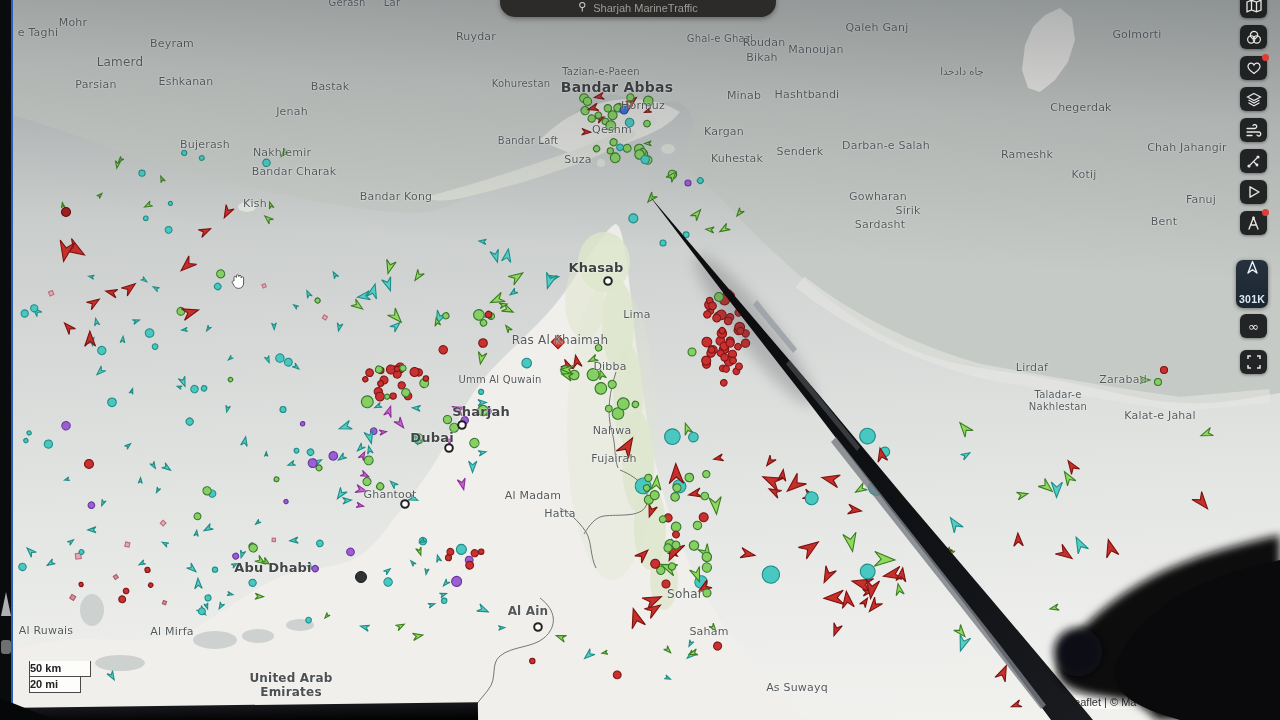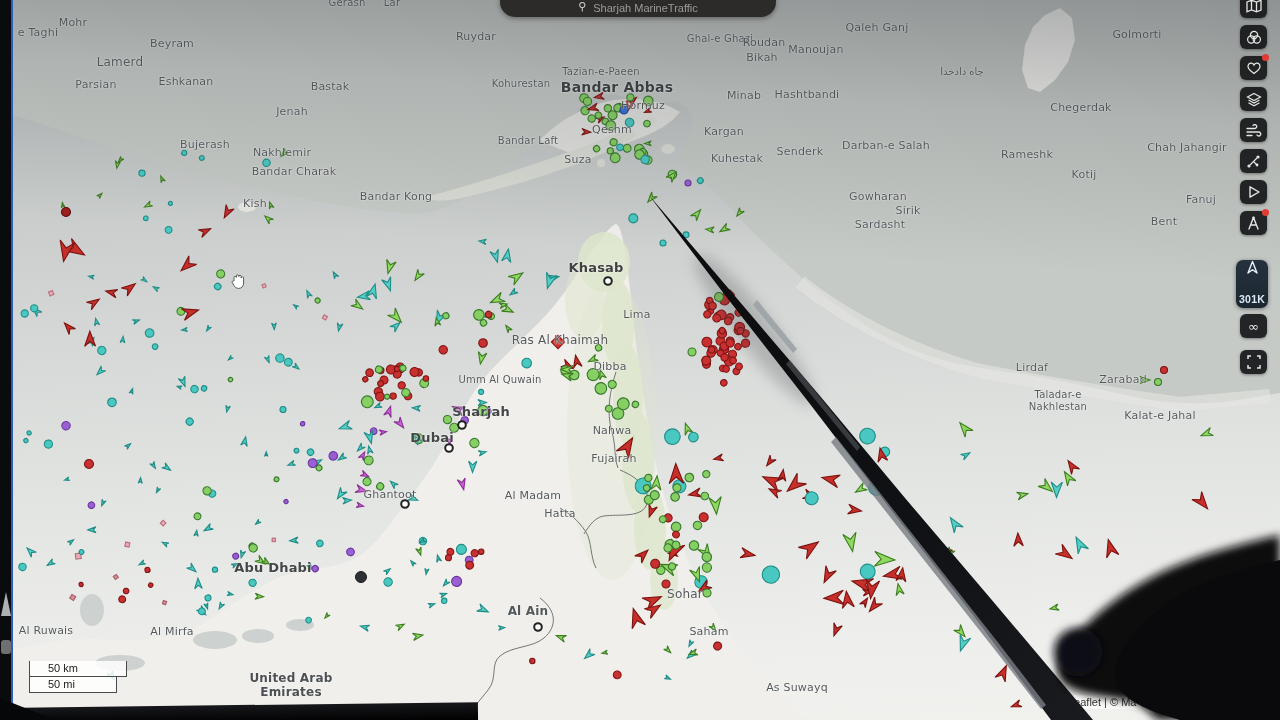--- a/index.html
+++ b/index.html
@@ -30,21 +30,21 @@
   .sbtn svg{display:block;}
   .badge{position:absolute;right:-2px;top:-2px;width:7px;height:7px;border-radius:50%;background:#e03c31;}
   #vesselpill{position:absolute;left:1236px;top:260px;width:32px;height:48px;border-radius:7px;
     background:linear-gradient(180deg,#25313d,#1b2630);box-shadow:0 1px 4px rgba(0,0,0,.45);
     display:flex;flex-direction:column;align-items:center;gap:18px;}
   #vesselpill .cnt{color:#dce9f6;font-size:10.5px;font-weight:bold;letter-spacing:.2px;}
   #btn-tracks{top:314px;} #btn-full{top:350px;}
   #btn-tracks span{color:#e8e8e6;font-size:13px;font-family:"DejaVu Sans",sans-serif;line-height:1;}
   #scalebar{position:absolute;left:29px;top:661px;font-size:11px;color:#222;}
   #scalebar .srow{background:rgba(255,255,255,.85);border:1.5px solid #4a4a4a;border-top:none;
-    padding:0 18px;height:15px;line-height:14px;}
+    padding:0 0;height:15px;line-height:14px;font-weight:bold;}
   #scalebar .srow.km{width:60px;border-bottom:1.5px solid #4a4a4a;}
   #scalebar .srow.mi{width:50px;border-top:none;}
   #attrib{position:absolute;left:1063px;top:695px;background:rgba(255,255,255,.72);
     padding:1px 5px;font-size:11px;color:#333;}
   
   #bezel-left{position:absolute;left:0;top:0;width:13px;height:720px;background:#0a0b0d;}
   #bezel-left .blue{position:absolute;right:0;top:0;width:2px;height:720px;background:#2f6fd8;opacity:.85;}
   .bezel-glyph{position:absolute;background:rgba(230,232,235,.75);}
   #bottom-strip{position:absolute;left:0;top:708px;width:478px;height:18px;background:linear-gradient(180deg,#17181c,#000);
     transform:rotate(-.7deg);transform-origin:left center;}
@@ -1758,21 +1758,21 @@
     <span>∞</span>
   </div>
   <div class="sbtn" id="btn-full">
     <svg width="14" height="14" viewBox="0 0 14 14">
         <path d="M1,4 V1 H4 M10,1 H13 V4 M13,10 V13 H10 M4,13 H1 V10" fill="none" stroke="#e6e6e4" stroke-width="1.5"></path>
       </svg>
   </div>
 
   <div id="scalebar">
     <div class="srow km">50 km</div>
-    <div class="srow mi">50 mi</div>
+    <div class="srow mi">20 mi</div>
   </div>
 
   <div id="attrib">
     <span>Leaflet | © Ma</span>
   </div>
 
   <div id="cursor">
     <svg width="17" height="18" viewBox="0 0 17 18">
       <path d="M4,9 V5.5 a1.2,1.2 0 0 1 2.4,0 V4 a1.2,1.2 0 0 1 2.4,0 V4.6 a1.2,1.2 0 0 1 2.4,0 V6 a1.2,1.2 0 0 1 2.4,0 V11 c0,3.4 -2.2,5.4 -5,5.4 c-2.4,0 -3.8,-1.2 -4.8,-3.2 L2.2,10.4 c-0.5,-1 0.8,-1.9 1.8,-1.4 Z" fill="#ffffff" stroke="#5a5a5a" stroke-width="1"></path>
     </svg>

